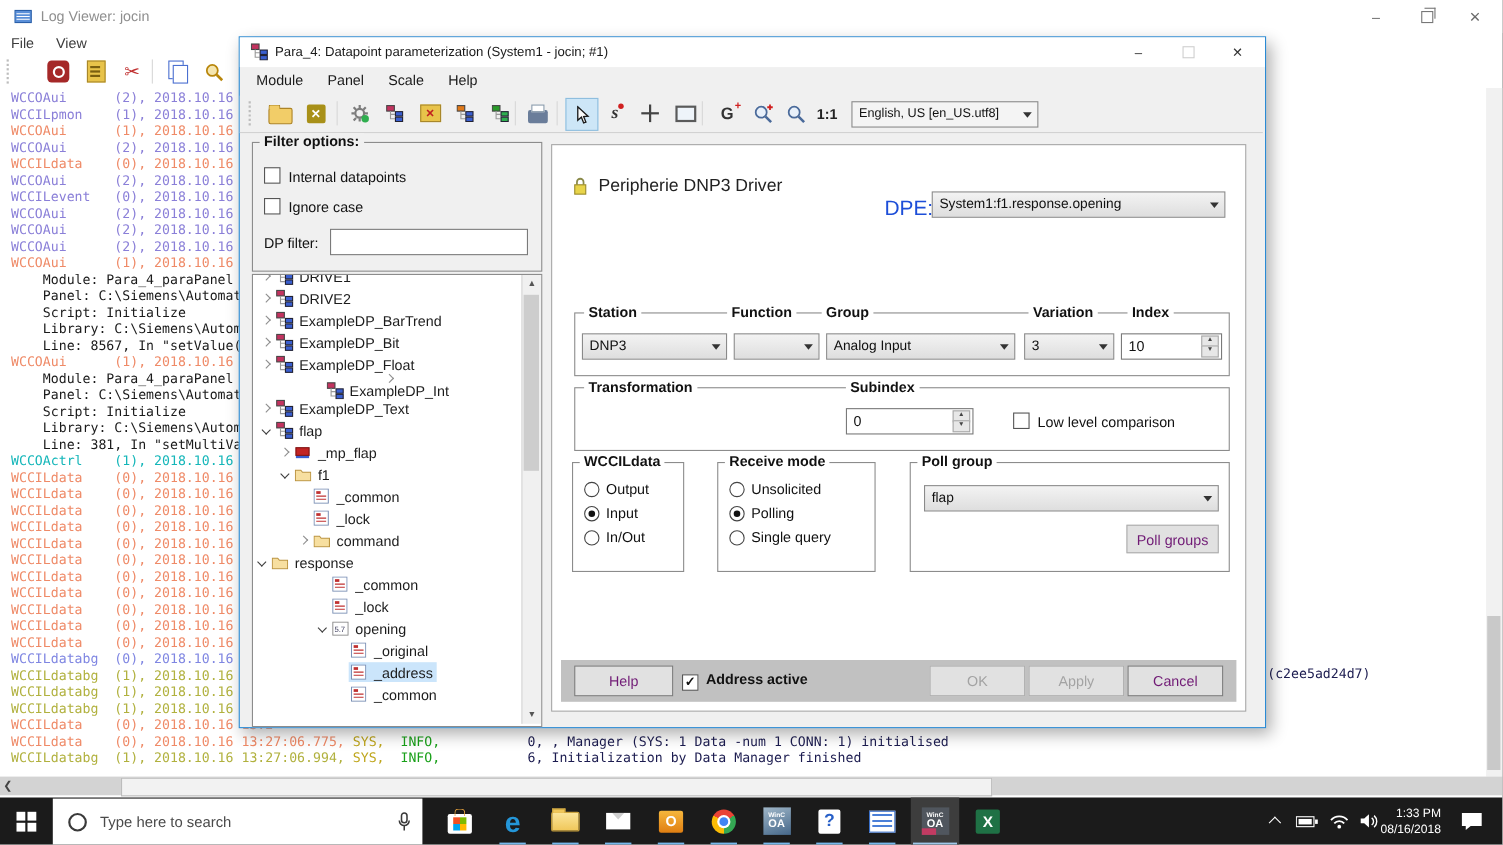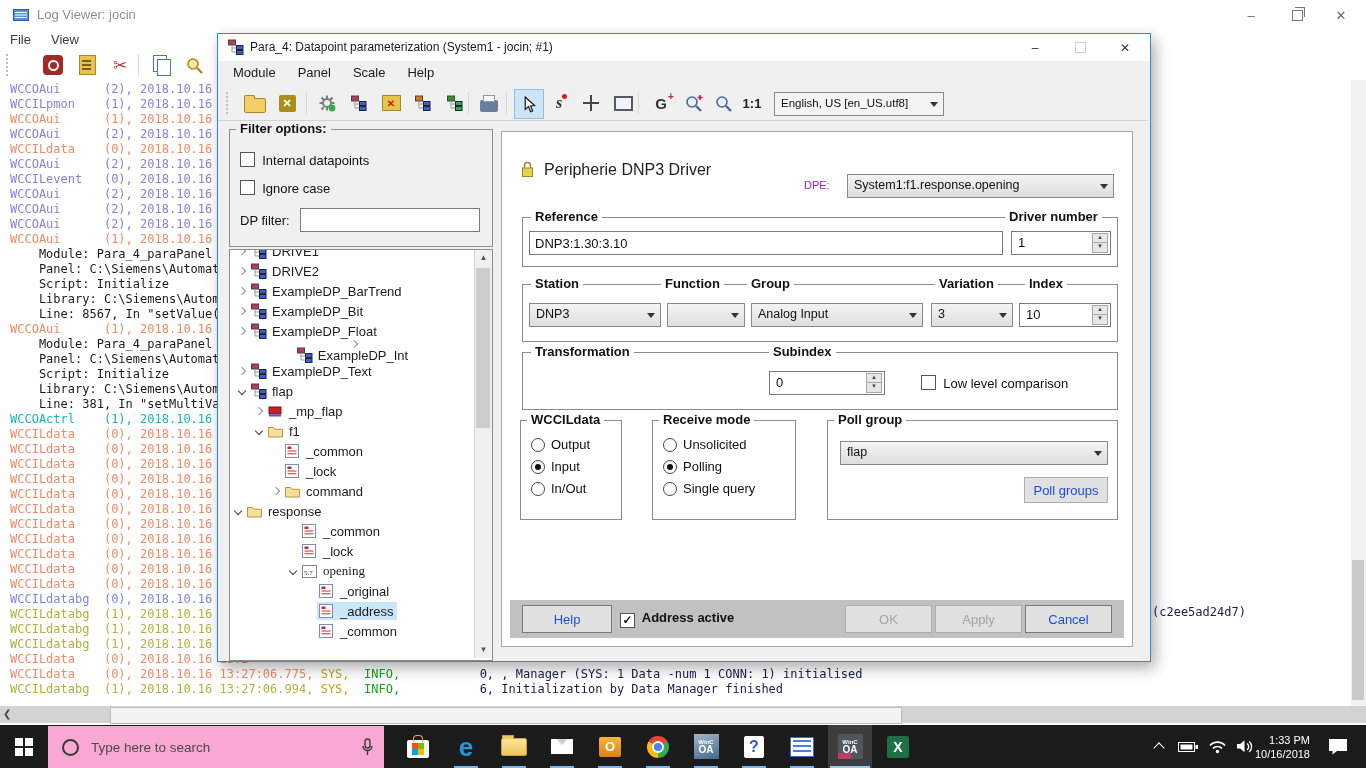--- a/index.html
+++ b/index.html
@@ -86,21 +86,21 @@
           font-family:"Liberation Sans",sans-serif;padding:0 5px;color:#111;box-sizing:content-box;}
   .spin{position:absolute;height:22px;background:#fff;border:1px solid #7a7a7a;font-size:13px;line-height:21px;padding:0 20px 0 6px;color:#111;}
   .spb{position:absolute;right:2px;width:14px;height:9px;background:#e7e7e7;border:1px solid #a8a8a8;
        color:#444;font-size:6px;line-height:7px;text-align:center;}
   .spb.up{top:1px;}.spb.dn{bottom:1px;}
   .cbx{display:inline-block;width:13px;height:13px;background:#fff;border:1px solid #555;vertical-align:-2px;
        font-size:12px;line-height:12px;text-align:center;color:#111;}
   .radio{position:absolute;font-size:13px;color:#111;display:flex;align-items:center;}
   .rb{display:inline-block;width:12px;height:12px;border:1px solid #444;border-radius:50%;background:#fff;margin-right:6px;position:relative;}
   .rb.on::before{content:"";position:absolute;left:3px;top:3px;width:6px;height:6px;border-radius:50%;background:#111;}
-  .btn{position:absolute;background:#e1e1e1;border:1px solid #adadad;font-size:13px;color:#1d4ed8;
+  .btn{position:absolute;background:#e1e1e1;border:1px solid #adadad;font-size:13px;color:#701a75;
        display:flex;align-items:center;justify-content:center;}
   .btn.strong{border-color:#7a7a7a;}
   .btn.disabled{color:#a3a3a3;}
 
   
   .filter-box{left:11px;top:95px;width:262px;height:116px;}
   .cbrow{position:absolute;font-size:13px;color:#111;}
   .treebox{left:11px;top:215px;width:262px;height:410px;background:#fff;border:1px solid #8c8c8c;overflow:hidden;}
   .treelist{position:absolute;left:0;top:-9px;width:243px;}
   .trow{height:20px;display:flex;align-items:center;font-size:13px;color:#1c1c1c;white-space:nowrap;}
@@ -111,29 +111,29 @@
   .chd{width:5px;height:5px;border-right:1.6px solid #3c3c3c;border-bottom:1.6px solid #3c3c3c;transform:rotate(45deg);}
   .ticn{width:17px;display:flex;align-items:center;flex:none;margin-right:4px;}
   .tscroll{position:absolute;right:0;top:0;width:17px;height:408px;background:#f0f0f0;border-left:1px solid #d5d5d5;}
   .tarr{position:absolute;left:0;width:17px;height:16px;color:#555;font-size:8px;text-align:center;line-height:16px;}
   .tthumb{position:absolute;left:1px;top:18px;width:14px;height:160px;background:#cdcdcd;}
 
   
   .rpanel{left:283px;top:97px;width:630px;height:514px;background:#fff;border:1px solid #a6a6a6;}
   .plock{left:18px;top:28px;}
   .ptitle{left:42px;top:29px;font-size:16px;color:#222;}
-  .dpelabel{left:302px;top:47px;font-size:11px;color:#a21caf;}
+  .dpelabel{left:302px;top:47px;font-size:19px;color:#1d4ed8;}
   .footbar{left:8px;top:468px;width:614px;height:38px;background:#c1c1c1;position:absolute;}
 
   
   .taskbar{left:0;top:725px;width:1366px;height:43px;background:#1b1b1b;z-index:100;}
   .startbtn{left:0;top:0;width:48px;height:43px;display:flex;align-items:center;justify-content:center;}
   .winlogo{display:grid;grid-template-columns:8px 8px;grid-gap:2px;}
   .winlogo i{width:8px;height:8px;background:#fff;}
-  .searchbox{left:48px;top:1px;width:336px;height:42px;background:#f9a8d4;display:flex;align-items:center;}
+  .searchbox{left:48px;top:1px;width:336px;height:42px;background:#ffffff;display:flex;align-items:center;}
   .scirc{width:13px;height:13px;border:2px solid #3a3a3a;border-radius:50%;margin:0 12px 0 14px;}
   .stext{font-size:13.5px;color:#4a4a4a;}
   .smic{position:absolute;right:10px;top:12px;}
   .tkbtn{top:0;width:44px;height:43px;display:flex;align-items:center;justify-content:center;position:absolute;}
   .tkbtn.active{background:#3d3d3d;}
   .ul{position:absolute;bottom:0;left:10px;width:24px;height:2px;background:#76b9ed;}
   .ul.wide{left:2px;width:40px;background:#9fc9ea;}
   .tk-store{width:22px;height:18px;background:#fff;border-radius:2px;position:relative;display:flex;align-items:center;justify-content:center;margin-top:4px;}
   .tk-store::before{content:"";position:absolute;top:-5px;left:6px;width:8px;height:6px;border:1.5px solid #e8a33d;border-bottom:none;border-radius:4px 4px 0 0;}
   .tk-store i{width:12px;height:12px;background:conic-gradient(#7fba00 0 25%,#ffb900 0 50%,#00a4ef 0 75%,#f25022 0);}
@@ -562,21 +562,21 @@
               <span class="ticn">
                 <svg width="14" height="14">
                   <rect x="0.5" y="0.5" width="13" height="13" fill="#fff" stroke="#7a8fb5"></rect>
                   <rect x="2.5" y="2.5" width="4" height="2.5" fill="#c03030"></rect>
                   <path d="M2.5 7 h9 M2.5 9.8 h9" stroke="#c03030"></path>
                 </svg>
               </span>
               <span>_lock</span>
             </span>
           </div>
-          <div class="trow" style="padding-left: 55px; font-family: Liberation Serif, serif;">
+          <div class="trow" style="padding-left: 55px;">
             <span class="chsp">
               <i class="chd"></i>
             </span>
             <span class="lblwrap">
               <span class="ticn">
                 <svg width="15" height="13">
                   <rect x="0.5" y="0.5" width="14" height="12" fill="#fff" stroke="#888"></rect>
                   <text x="2" y="9.5" font-size="7" fill="#335">5.7</text>
                 </svg>
               </span>
@@ -636,30 +636,20 @@
             <path d="M4.5 8 v-2.5 a3 3 0 0 1 6 0 V8" fill="none" stroke="#8a8a4a" stroke-width="1.6"></path>
             <rect x="2.5" y="8" width="10" height="8.5" fill="#e8d44a" stroke="#9a8a2a"></rect>
           </svg>
       </span>
       <span class="abs ptitle">Peripherie DNP3 Driver</span>
       <span class="abs dpelabel">DPE:</span>
       <span class="combo" style="left:345px;top:42px;width:241px;">
         <span>System1:f1.response.opening</span><i class="arr"></i>
       </span>
 
-      <div class="gbox" style="left:20px;top:85px;width:594px;height:48px;">
-        <span class="glabel" style="left:8px;">Reference</span>
-        <span class="glabel" style="left:482px;">Driver number</span>
-        <input class="tinput" style="left: 6px; top: 13px; width: 462px;" value="DNP3:1.30:3.10">
-        <span class="spin" style="left:488px;top:13px;width:72px;">
-          <span>1</span>
-          <span class="spb up">▲</span>
-          <span class="spb dn">▼</span>
-        </span>
-      </div>
 
       <div class="gbox" style="left:20px;top:152px;width:594px;height:56px;">
         <span class="glabel" style="left:8px;">Station</span>
         <span class="glabel" style="left:138px;">Function</span>
         <span class="glabel" style="left:224px;">Group</span>
         <span class="glabel" style="left:412px;">Variation</span>
         <span class="glabel" style="left:502px;">Index</span>
         <span class="combo" style="left:6px;top:18px;width:106px;">
           <span>DNP3</span><i class="arr"></i>
         </span>
@@ -823,21 +813,21 @@
         </svg>
     </span>
     <span class="tray-item" style="left:1236px;">
       <svg width="19" height="15">
           <path d="M1 5 h3.2 l4.3-3.8 v12 L4.2 9.5 H1 Z" fill="#fff"></path>
           <path d="M11 4.5 a4 4 0 0 1 0 6.5 M13.2 2.5 a7 7 0 0 1 0 10.5" stroke="#fff" fill="none" stroke-width="1.3"></path>
         </svg>
     </span>
     <span class="clock">
       <span>1:33 PM</span>
-      <span>10/16/2018</span>
+      <span>08/16/2018</span>
     </span>
     <span class="tray-item notif" style="left:1328px;">
       <svg width="23" height="19">
           <path d="M1 2 h18 v12 h-10 l-4.5 3.5 v-3.5 h-3.5 Z" fill="#fff"></path>
         </svg>
 
     </span>
   </div>
 </div>
 

